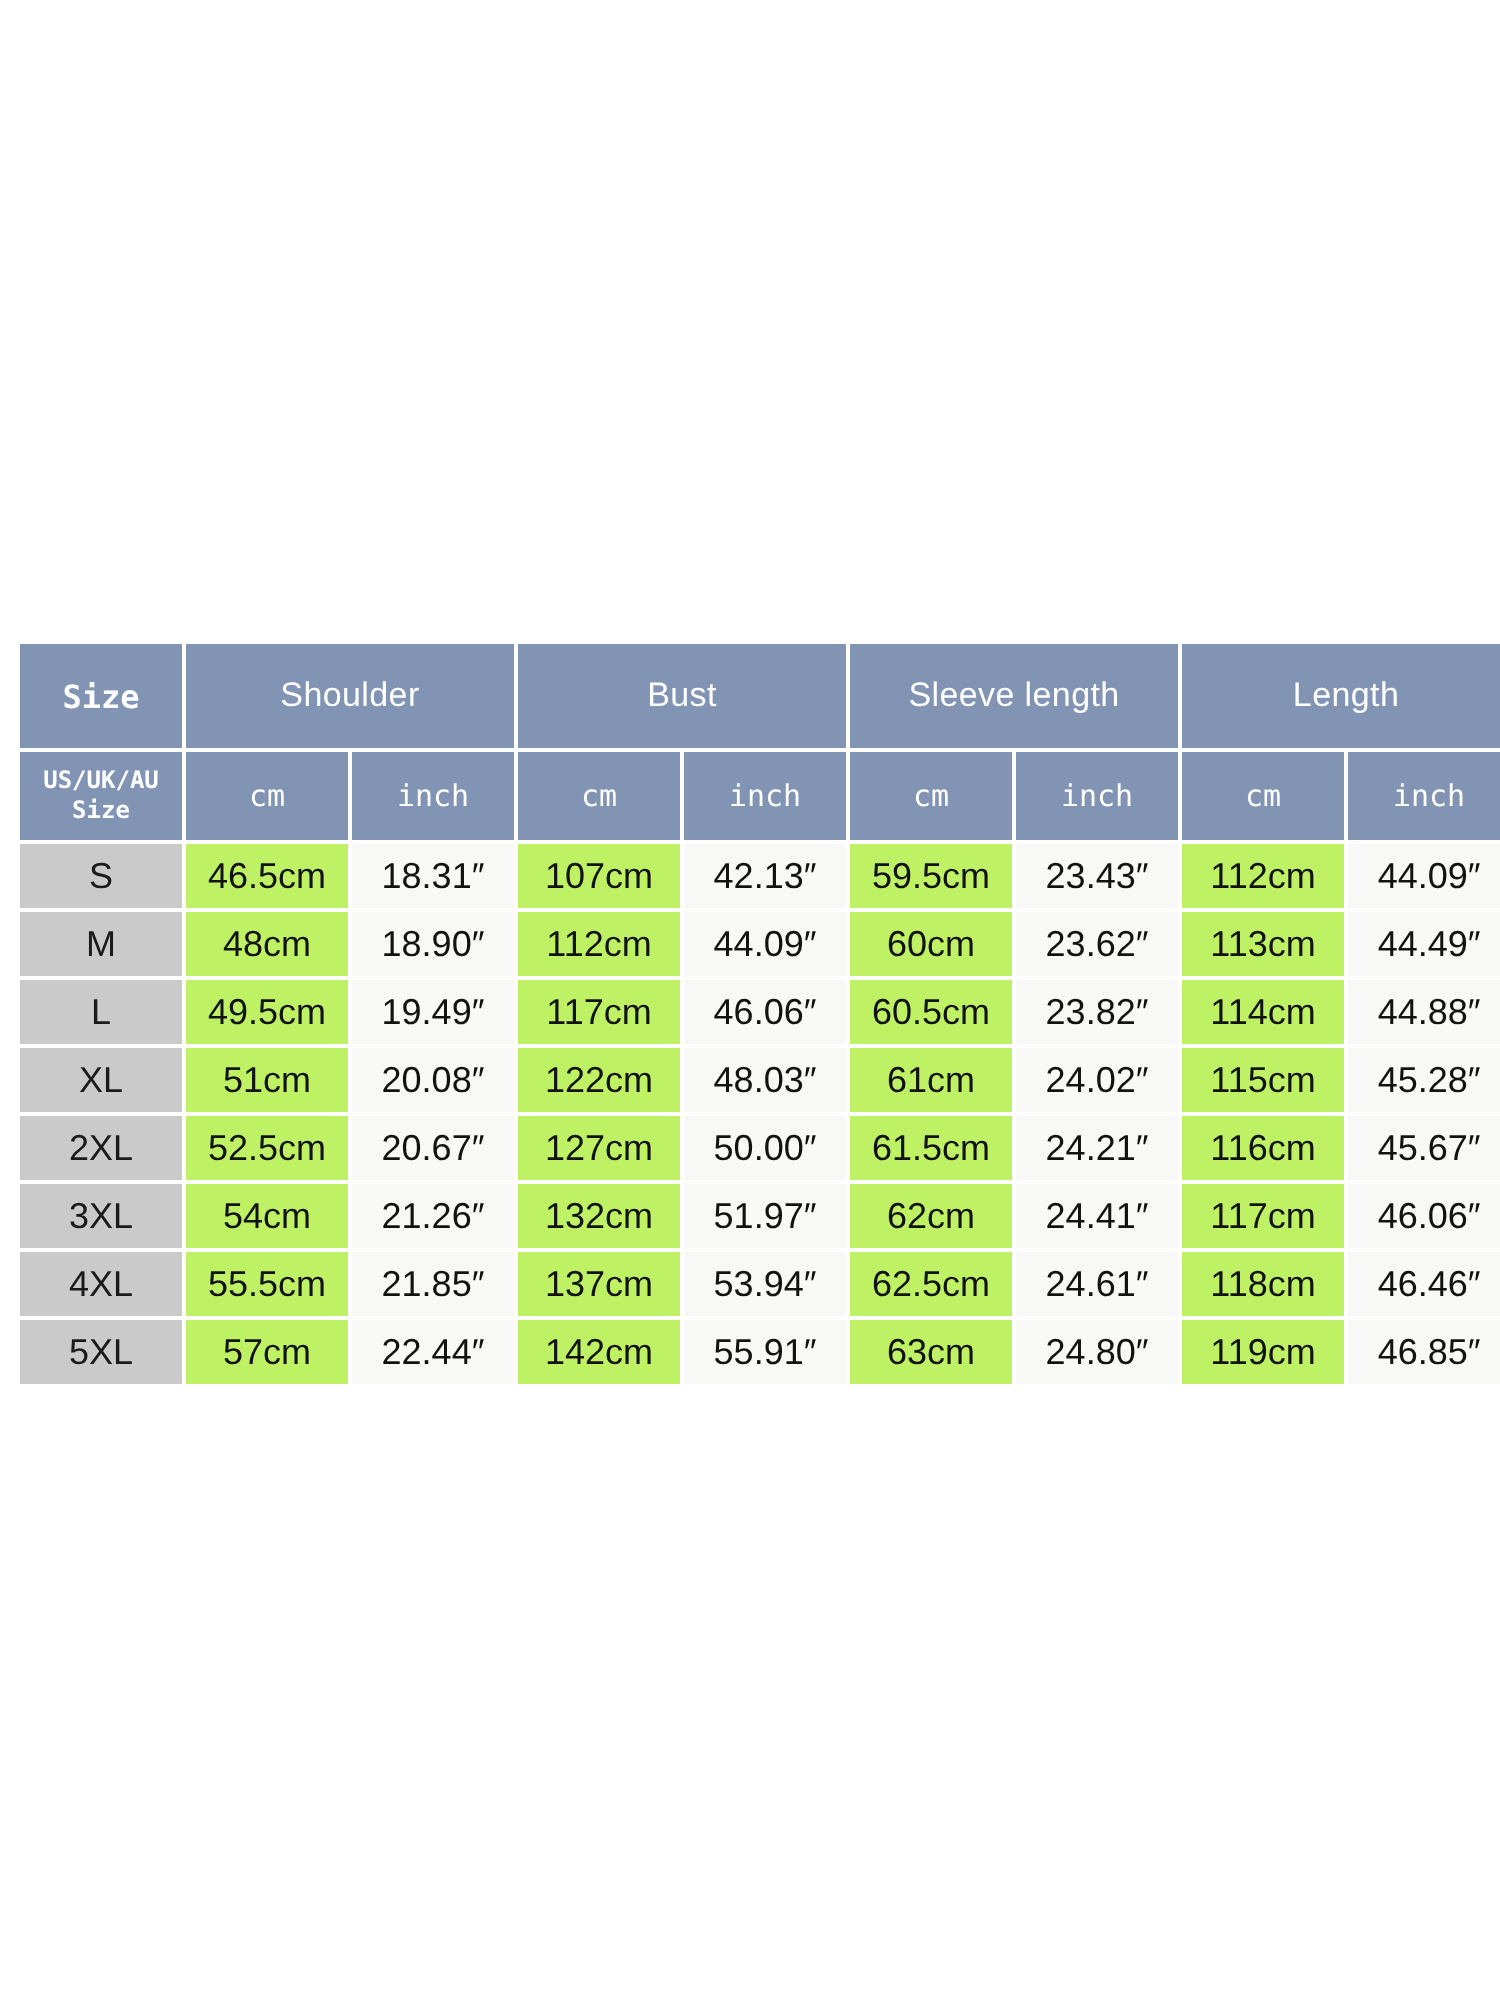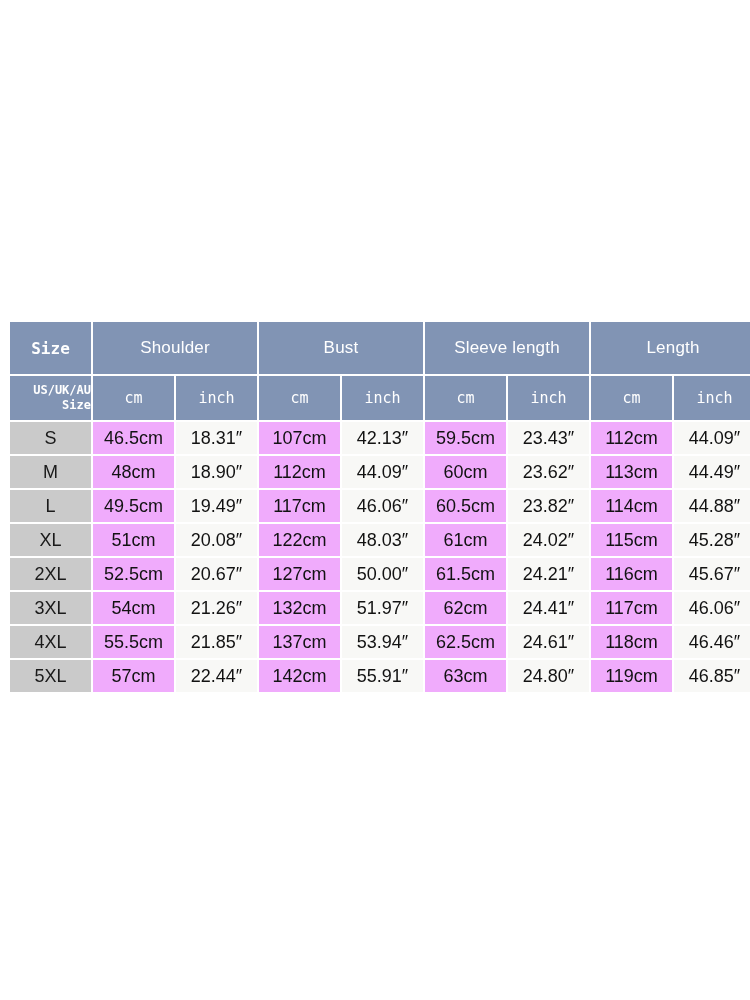--- a/index.html
+++ b/index.html
@@ -65,31 +65,30 @@
     background: #8194b4;
     color: #ffffff;
     font-family: "DejaVu Sans Mono", monospace;
     font-size: 12px;
     font-weight: bold;
     line-height: 1.25;
   }
   .hdr-size-sub .l1,
   .hdr-size-sub .l2 {
     display: block;
-    text-align: right;
   }
 
   
   .c-size {
     background: #cacaca;
     color: #1a1a1a;
     font-size: 18px;
   }
   .c-cm {
-    background: #f0abfc;
+    background: #bef264;
     color: #121212;
     font-size: 18px;
   }
   .c-inch {
     background: #f8f8f6;
     color: #121212;
     font-size: 18px;
   }
 </style>
 </head>

